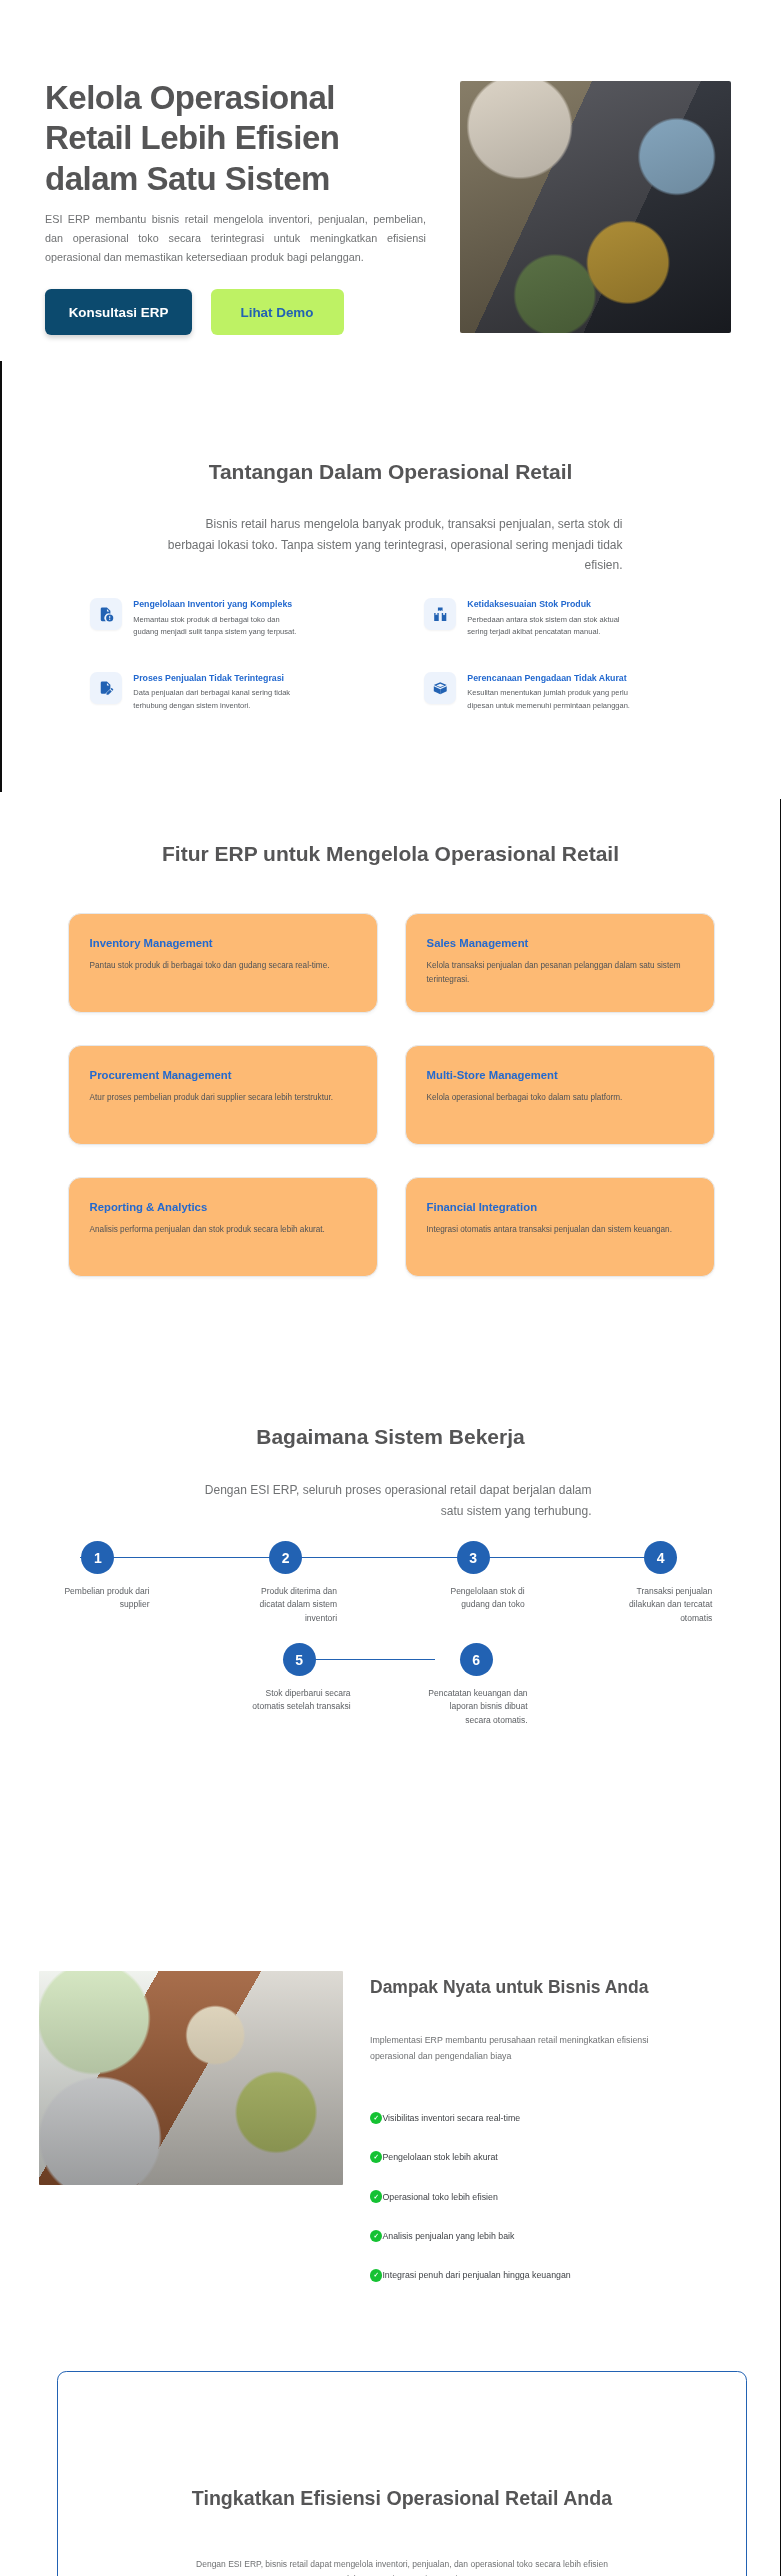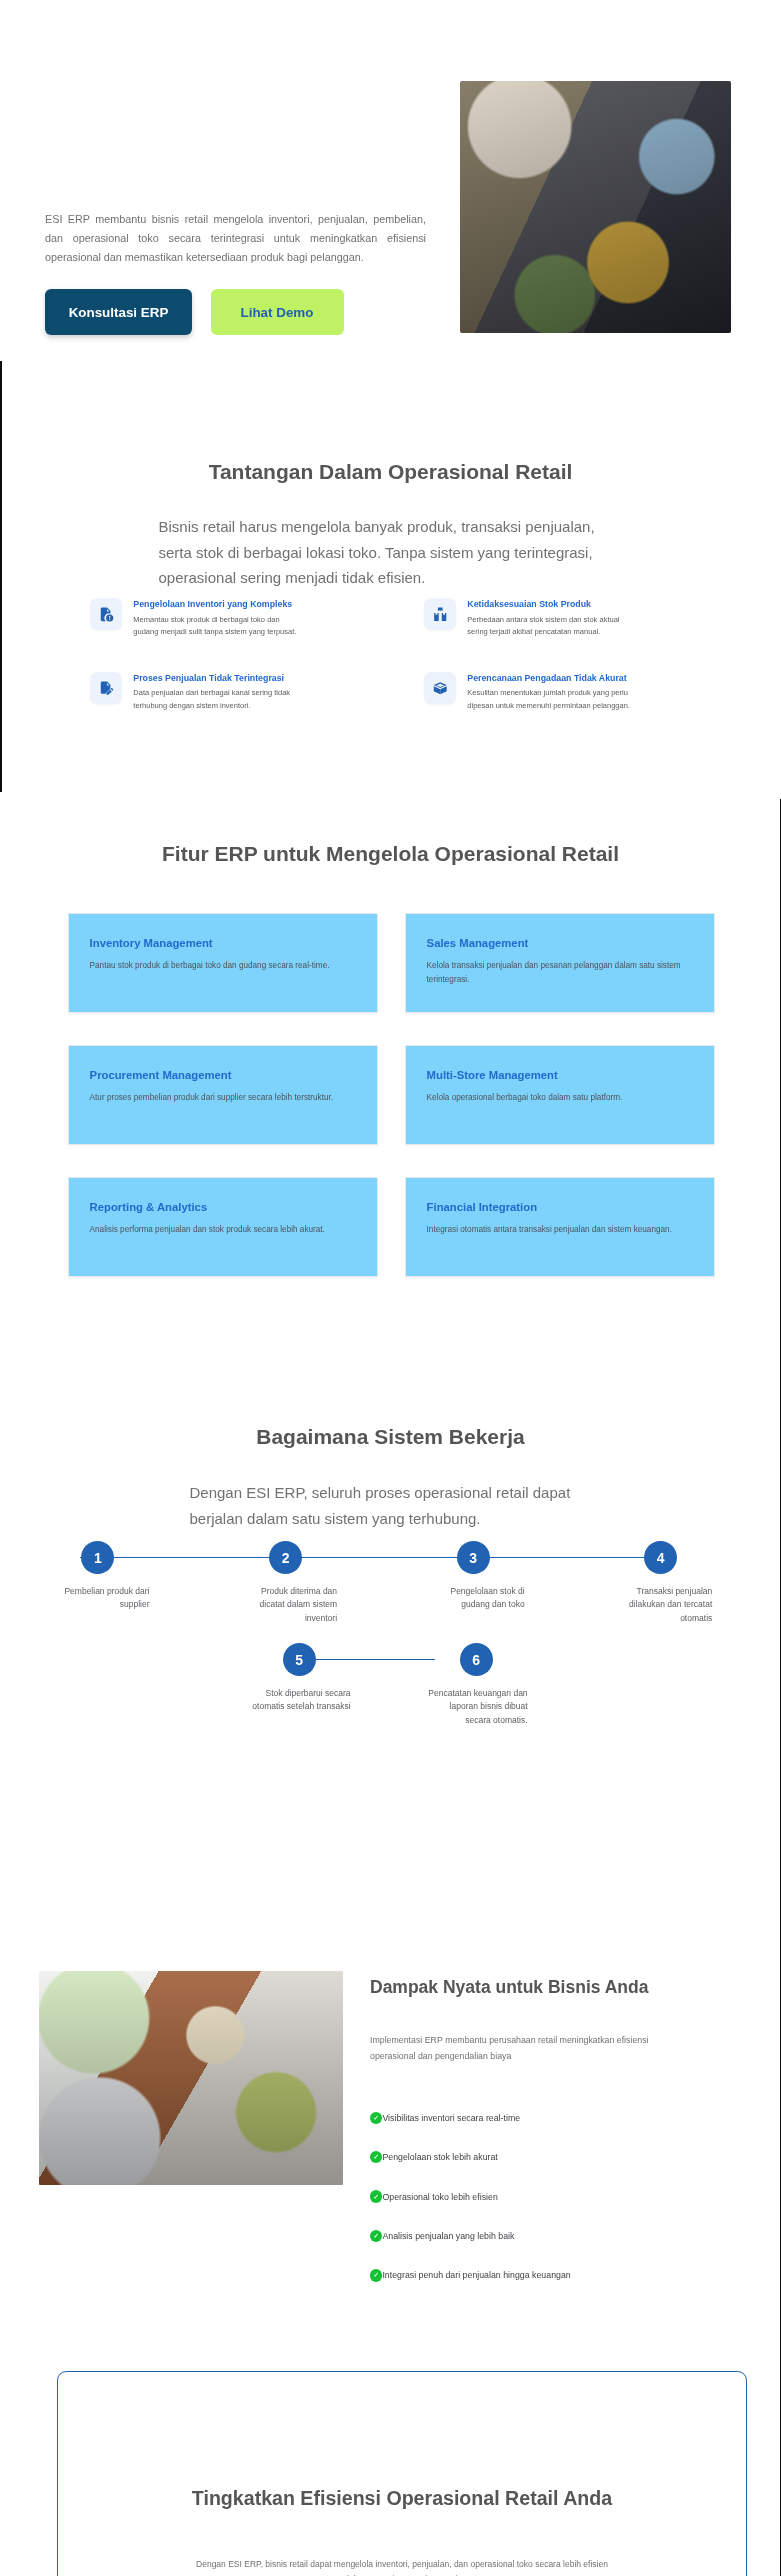--- a/index.html
+++ b/index.html
@@ -71,21 +71,21 @@
     background: #2b2d33;
   }
 
   
   .section { position: absolute; left: 0; width: 781px; }
   .sec-title {
     text-align: center; font-size: 21px; font-weight: 700;
     color: #555556; line-height: 1.3;
   }
   .sec-sub {
-    text-align: left; font-size: 15px; line-height: 1.7; color: #6f7173;
+    text-align: right; font-size: 12px; line-height: 1.7; color: #6f7173;
     margin: 0 auto;
   }
 
   
   .challenges { top: 428px; height: 335px; }
   .chal-title { margin-top: 30px; }
   .chal-sub { margin-top: 29px; width: 464px; }
   .chal-grid {
     position: absolute; left: 90px; top: 170px;
     width: 613px;
@@ -106,21 +106,21 @@
 
   
   .features { top: 799px; height: 567px; }
   .feat-title { margin-top: 41px; width: 515px; margin-left: auto; margin-right: auto; }
   .feat-grid {
     position: absolute; left: 68px; top: 114px; width: 647px;
     display: grid; grid-template-columns: 1fr 1fr;
     column-gap: 27px; row-gap: 32px;
   }
   .feat-card {
-    background: #7dd3fc; border: 0.5px solid #e6e8ea; border-radius: 0;
+    background: #fdba74; border: 0.5px solid #e6e8ea; border-radius: 13px;
     padding: 23px 20.6px 25px 20.6px; min-height: 100px;
     box-shadow: 0 1.5px 2.6px rgba(0,0,0,.035);
   }
   .feat-h {
     font-size: 11.3px; font-weight: 700; color: #2369cf; margin-bottom: 10.3px;
   }
   .feat-p { font-size: 8.2px; line-height: 1.62; color: #4f5256; }
 
   
   .howitworks { top: 1391px; height: 464px; }
@@ -219,20 +219,21 @@
 </head>
 <body>
 
 <div class="page">
 
   <div class="edge-left-top"></div>
   <div class="edge-right-bottom"></div>
 
   <section class="hero">
     <div class="hero-inner">
+      <h1 class="hero-title">Kelola Operasional Retail Lebih Efisien dalam Satu Sistem</h1>
       <p class="hero-desc">ESI ERP membantu bisnis retail mengelola inventori, penjualan, pembelian, dan operasional toko secara terintegrasi untuk meningkatkan efisiensi operasional dan memastikan ketersediaan produk bagi pelanggan.</p>
       <div class="hero-btns">
         <button class="btn btn-primary">Konsultasi ERP</button>
         <button class="btn btn-ghost">Lihat Demo</button>
       </div>
       <div class="hero-img">
         <div class="photo-a"></div>
       </div>
     </div>
   </section>

